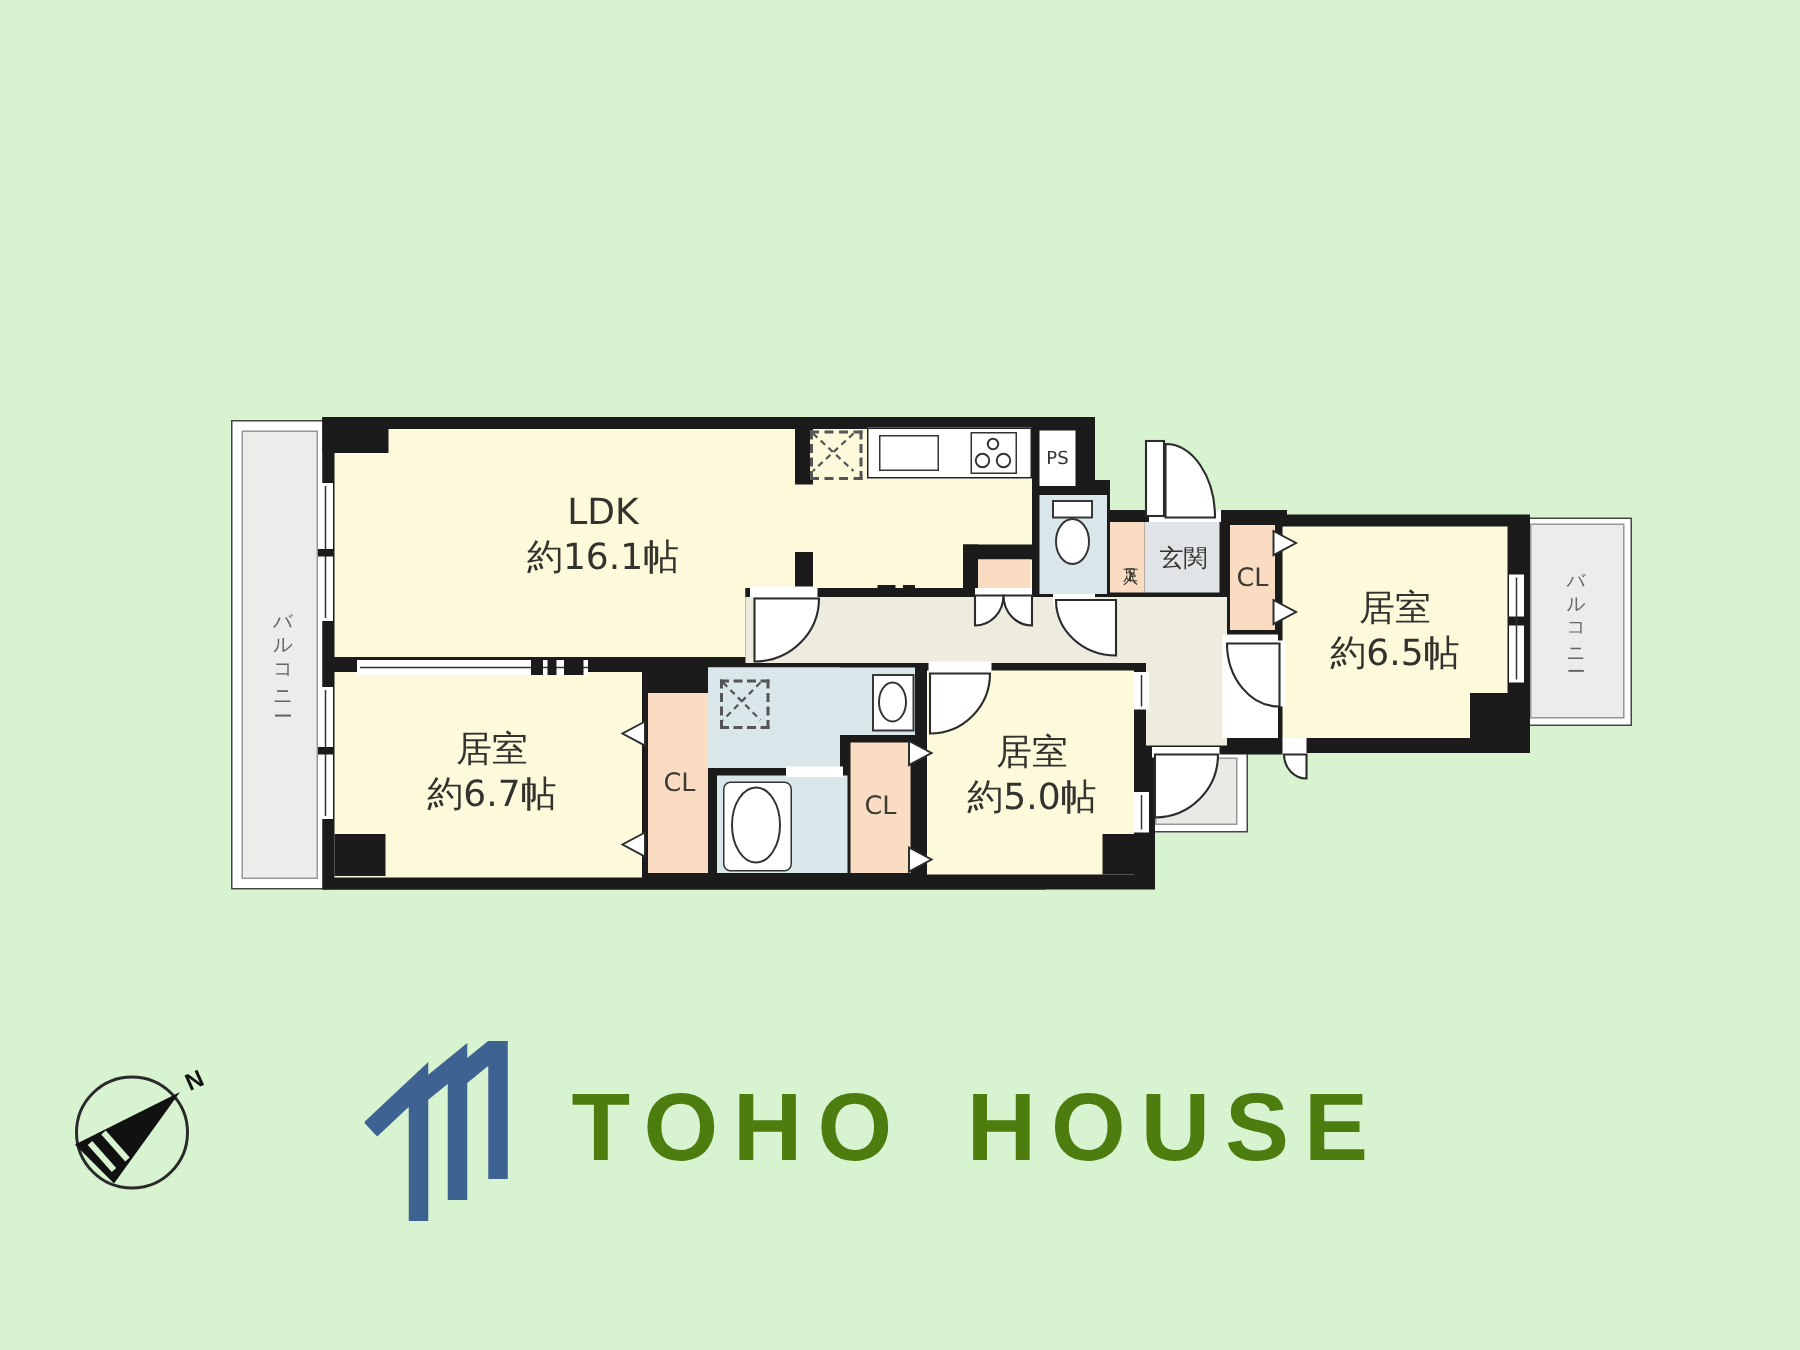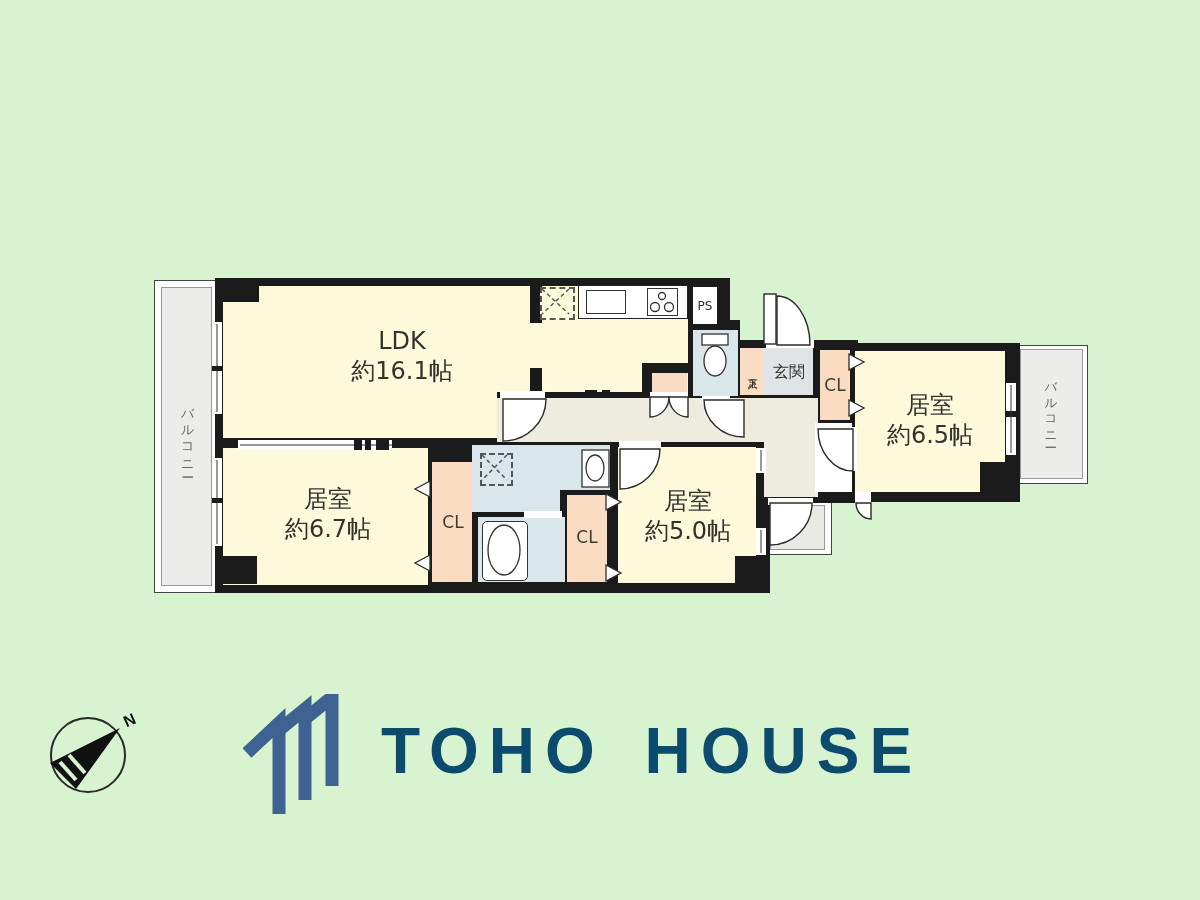--- a/index.html
+++ b/index.html
@@ -14,21 +14,21 @@
   .hall{position:absolute;background:#edecdf;}
   .gray{position:absolute;background:#e0e4e6;}
   .lbl{position:absolute;transform:translate(-50%,-50%);color:#33332e;text-align:center;
        white-space:nowrap;line-height:1.25;}
   .room-lbl{font-size:24px;}
   .cl-lbl{font-size:17px;color:#3c3c34;}
   .v{writing-mode:vertical-rl;}
   .balc-lbl{font-size:13px;color:#666;letter-spacing:3px;}
   #svg-overlay{position:absolute;left:0;top:0;pointer-events:none;}
   #logo-text{position:absolute;left:381px;top:714px;font-family:"Liberation Sans",sans-serif;
-             font-weight:700;font-size:64px;letter-spacing:10px;word-spacing:12px;color:#0c4a6e;}
+             font-weight:700;font-size:64px;letter-spacing:10px;word-spacing:12px;color:#4d7c0f;}
 </style>
 </head>
 <body>
 
 <div id="stage">
 
   <div class="abs" style="left:154px;top:280px;width:63px;height:311px;background:#fff;border:1px solid #444;"></div>
   <div class="abs" style="left:161px;top:287px;width:49px;height:297px;background:#ececea;border:1px solid #999;"></div>
   <div class="abs" style="left:1016px;top:345px;width:70px;height:137px;background:#fff;border:1px solid #444;"></div>
   <div class="abs" style="left:1020px;top:349px;width:61px;height:128px;background:#ececea;border:1px solid #999;"></div>

